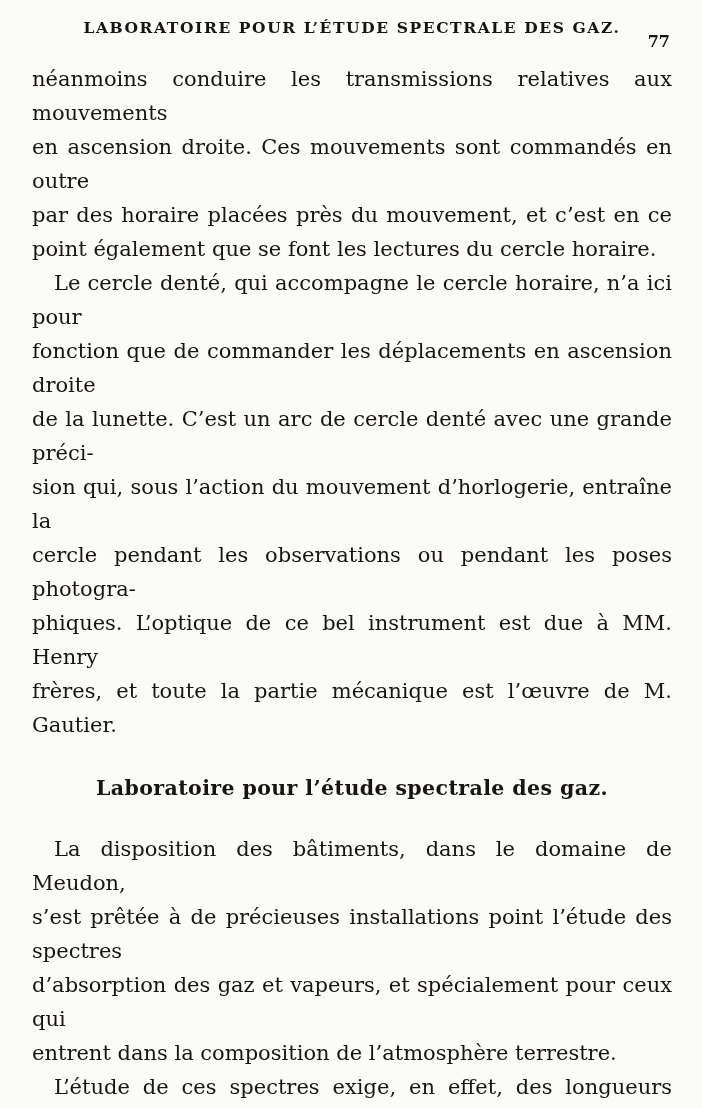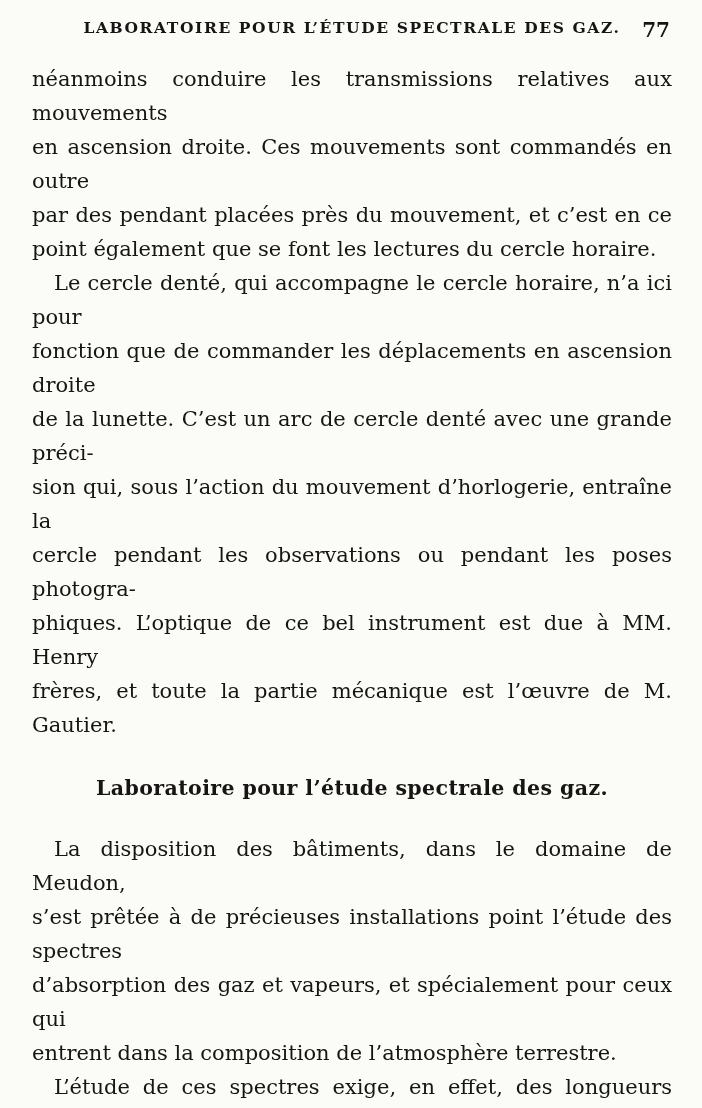--- a/index.html
+++ b/index.html
@@ -24,22 +24,22 @@
     left: 0; right: 0;
     text-align: center;
     font-size: 15.5px;
     letter-spacing: 1.6px;
     font-weight: 600;
     white-space: nowrap;
   }
   .page-number {
     position: absolute;
     right: 2px;
-    top: 0;
-    font-size: 20px;
+    top: 14px;
+    font-size: 16px;
     font-weight: 600;
     margin-left: 24px;
   }
   .content { }
   .paragraph { margin: 0; }
   .line {
     font-size: 21px;
     line-height: 34px;
     text-align: justify;
     text-align-last: justify;
@@ -66,21 +66,21 @@
 
 <div class="page">
   <div class="running-header">
     <div class="running-title">LABORATOIRE POUR L’ÉTUDE SPECTRALE DES GAZ.</div>
     <div class="page-number">77</div>
   </div>
   <div class="content" id="content">
       <div class="paragraph">
         <div class="line">néanmoins conduire les transmissions relatives aux mouvements</div>
         <div class="line">en ascension droite. Ces mouvements sont commandés en outre</div>
-        <div class="line">par des pendant placées près du mouvement, et c’est en ce</div>
+        <div class="line">par des horaire placées près du mouvement, et c’est en ce</div>
         <div class="line para-end">point également que se font les lectures du cercle horaire.</div>
       </div>
       <div class="paragraph">
         <div class="line indent">Le cercle denté, qui accompagne le cercle horaire, n’a ici pour</div>
         <div class="line">fonction que de commander les déplacements en ascension droite</div>
         <div class="line">de la lunette. C’est un arc de cercle denté avec une grande préci-</div>
         <div class="line">sion qui, sous l’action du mouvement d’horlogerie, entraîne la</div>
         <div class="line">cercle pendant les observations ou pendant les poses photogra-</div>
         <div class="line">phiques. L’optique de ce bel instrument est due à MM. Henry</div>
         <div class="line para-end">frères, et toute la partie mécanique est l’œuvre de M. Gautier.</div>

